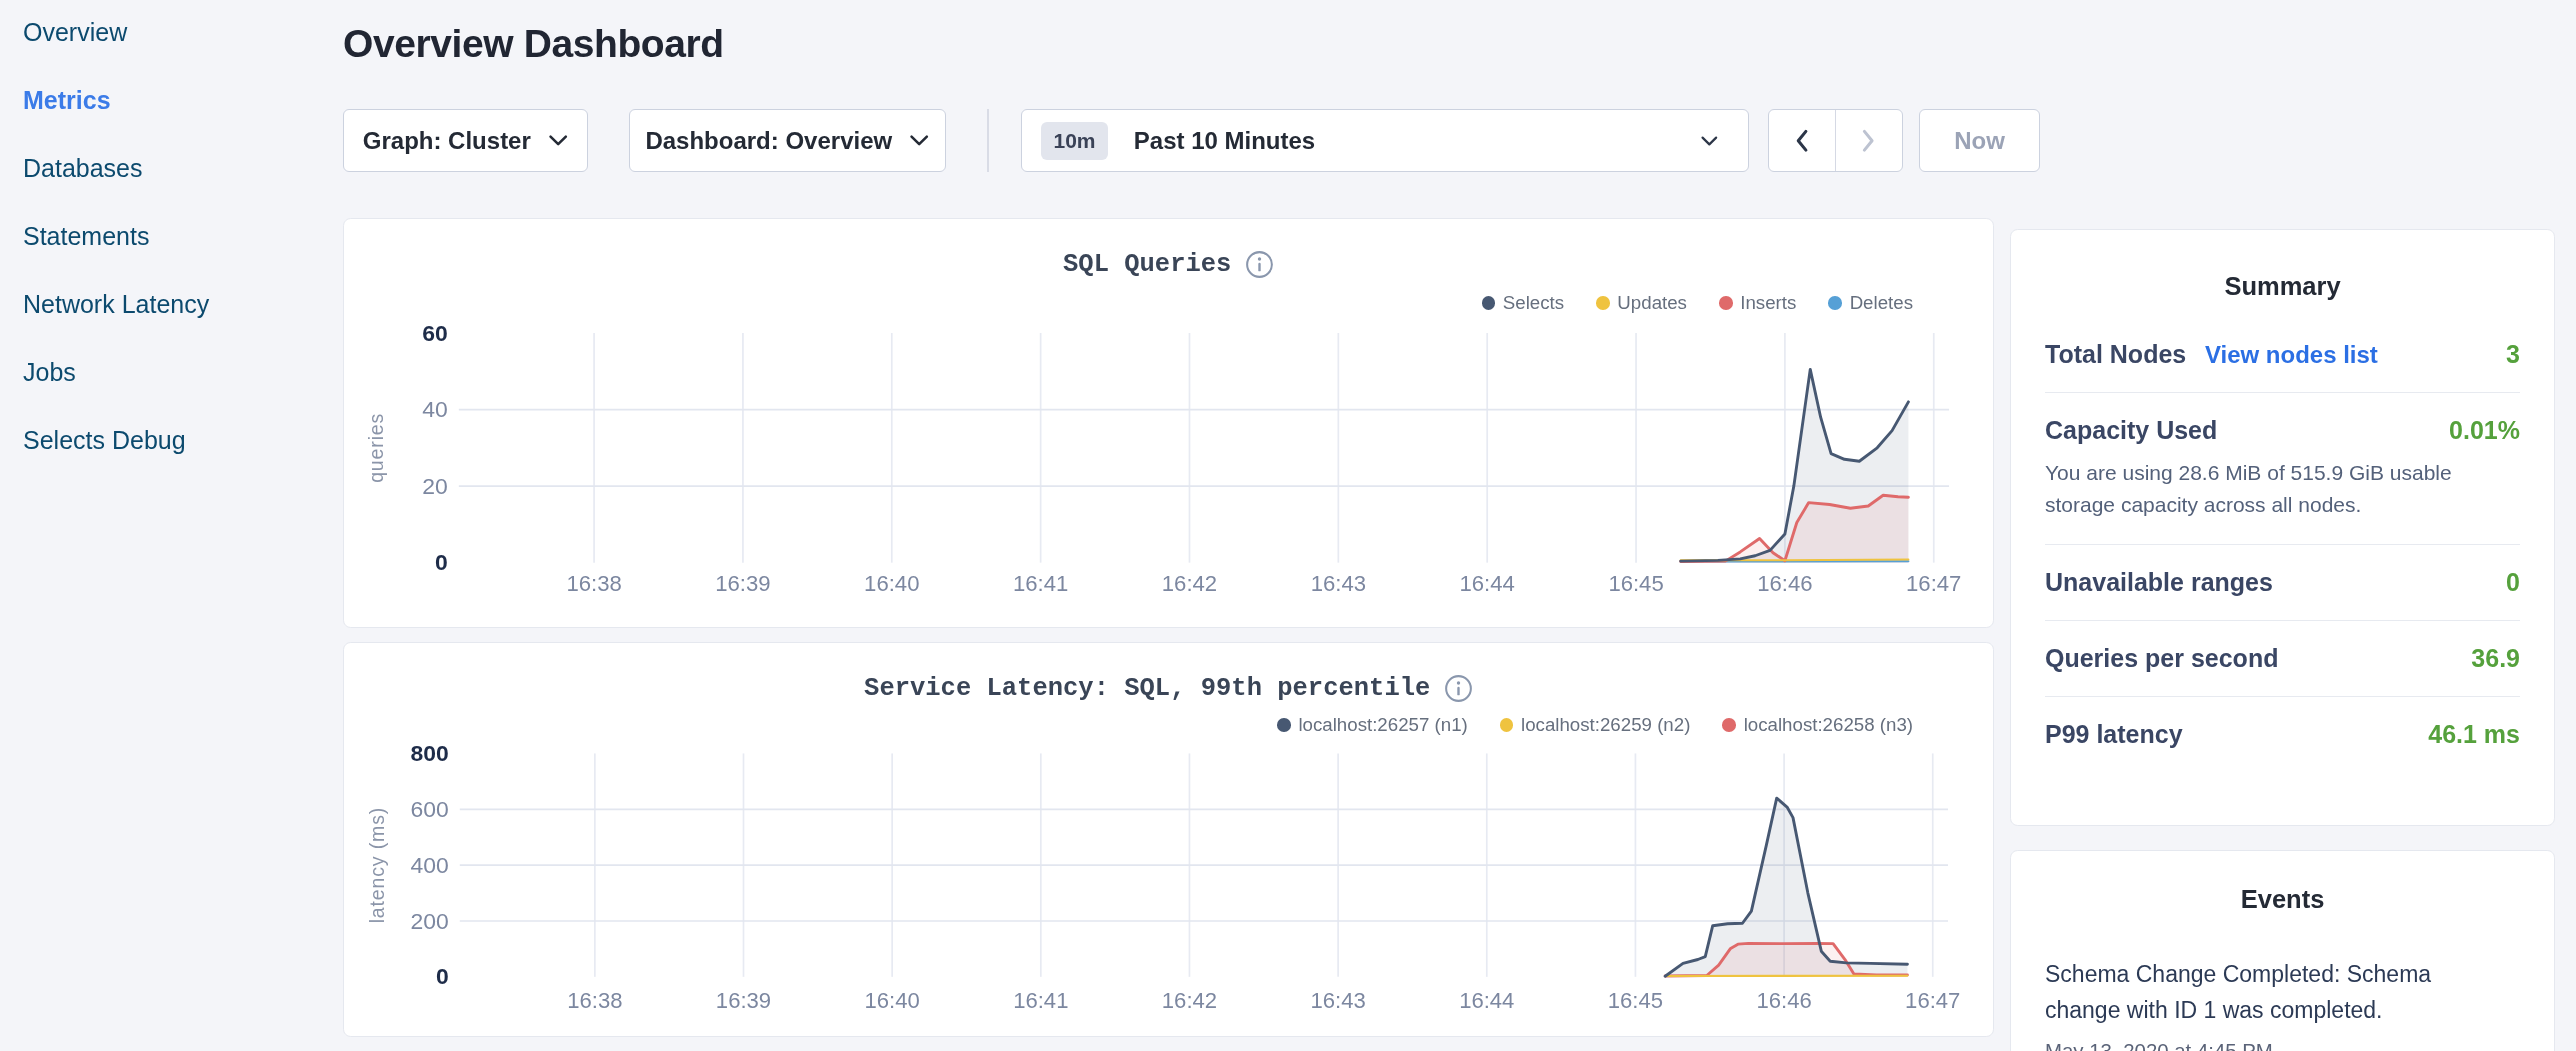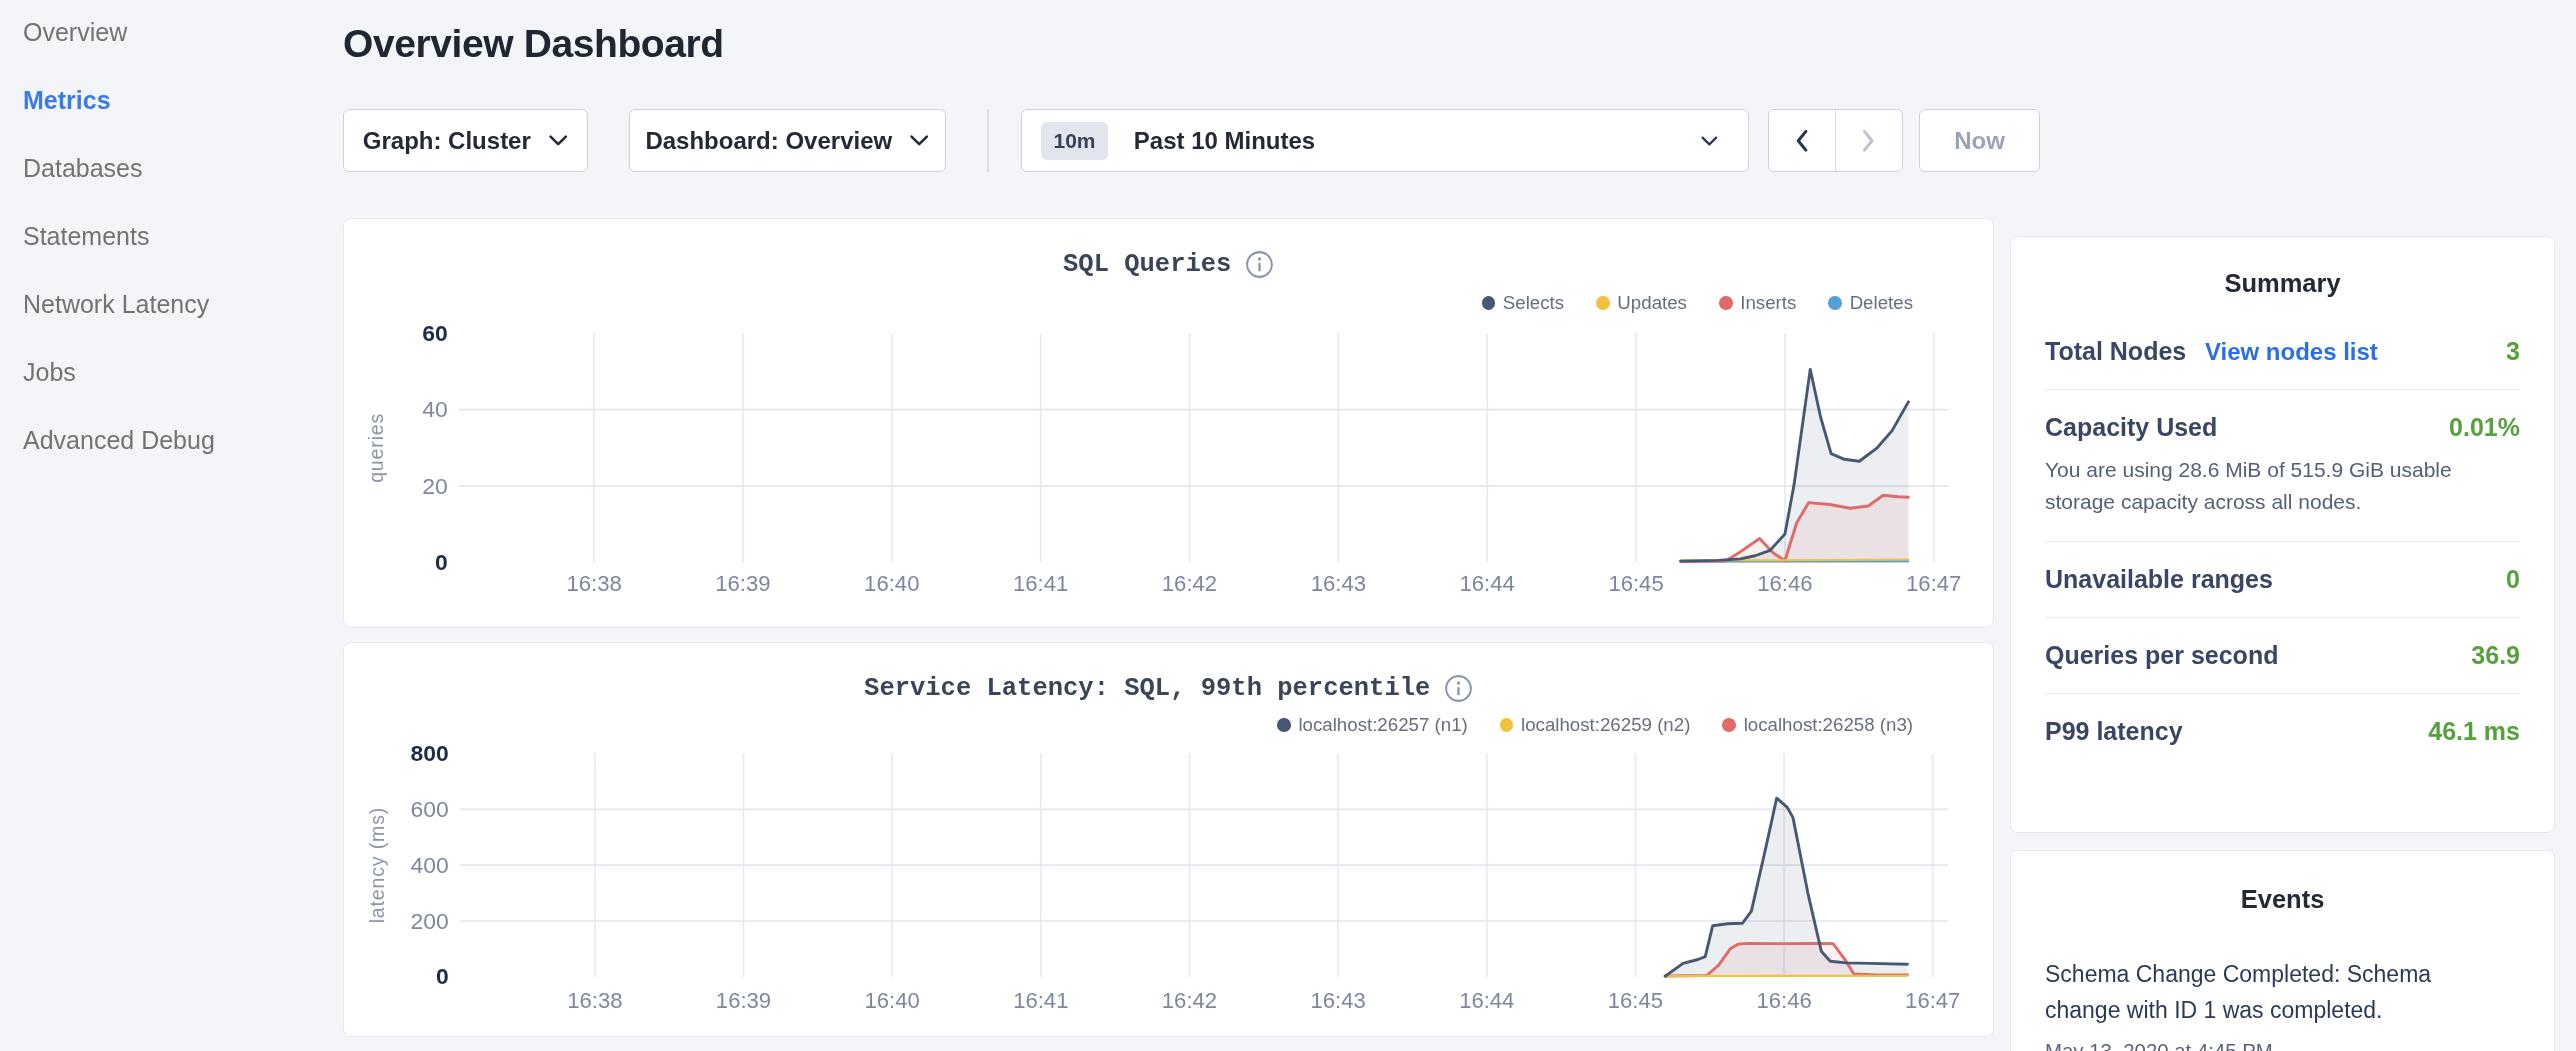--- a/index.html
+++ b/index.html
@@ -8,21 +8,21 @@
     background:#f4f5f9;
     font-family:"Liberation Sans", sans-serif;
     color:#242a35;
     position:relative;
   }
   #app{position:absolute;inset:0;}
 
   
   .sidebar-item{
     position:absolute;left:23px;height:34px;line-height:34px;
-    font-size:25px;color:#737373;cursor:pointer;white-space:nowrap;
+    font-size:25px;color:#0c4a6e;cursor:pointer;white-space:nowrap;
   }
   .sidebar-item.active{color:#3b7be8;font-weight:bold;}
   .sidebar-item:nth-of-type(1){top:14.5px;}
   .sidebar-item:nth-of-type(2){top:83px;}
   .sidebar-item:nth-of-type(3){top:151px;}
   .sidebar-item:nth-of-type(4){top:219px;}
   .sidebar-item:nth-of-type(5){top:287px;}
   .sidebar-item:nth-of-type(6){top:355px;}
   .sidebar-item:nth-of-type(7){top:423px;}
 
@@ -69,21 +69,21 @@
     position:absolute;right:80px;display:flex;align-items:center;gap:32px;
     font-size:18.7px;color:#666f7e;
   }
   #legend-0{top:73px;}
   #legend-1{top:71px;}
   .lg-item{display:inline-flex;align-items:center;gap:7.7px;}
   .lg-dot{width:13.6px;height:13.6px;border-radius:50%;display:inline-block;}
   .chart-svg{position:absolute;left:0;top:0;}
 
   
-  #summary-card{left:2010px;top:236px;width:545px;height:597px;padding:32px 34px 0 34px;}
+  #summary-card{left:2010px;top:229px;width:545px;height:597px;padding:42px 34px 0 34px;}
   #events-card{left:2010px;top:850px;width:545px;height:357px;padding:34px 34px 0 34px;}
   .panel-title{text-align:center;font-size:25.5px;font-weight:bold;color:#242a35;}
   #summary-card .panel-title{margin-bottom:39px;}
   #events-card .panel-title{margin-bottom:43px;}
   .srow{display:flex;justify-content:space-between;align-items:flex-end;}
   .srow-left{display:flex;align-items:baseline;gap:18.7px;}
   .slabel{font-size:25px;font-weight:bold;color:#3a4664;}
   .svalue{font-size:25px;font-weight:bold;color:#55a13c;}
   .slink{font-size:24px;font-weight:bold;color:#2b6fe4;text-decoration:none;cursor:pointer;}
   .sdesc{font-size:21px;color:#54617a;line-height:1.52;margin-top:12px;max-width:468px;}
@@ -98,21 +98,21 @@
 
 <div id="app">
 
   <nav>
     <div class="sidebar-item">Overview</div>
     <div class="sidebar-item active">Metrics</div>
     <div class="sidebar-item">Databases</div>
     <div class="sidebar-item">Statements</div>
     <div class="sidebar-item">Network Latency</div>
     <div class="sidebar-item">Jobs</div>
-    <div class="sidebar-item">Advanced Debug</div>
+    <div class="sidebar-item">Selects Debug</div>
   </nav>
 
   <h1 class="page-title">Overview Dashboard</h1>
 
   <div class="ctrl dd-dashboard">
     <span>Dashboard: Overview</span>
     <span class="icon">
       <svg width="20.4" height="12.8" viewBox="0 0 24 15">
           <path d="M3 3 L12 12 L21 3" fill="none" stroke="#242a35" stroke-width="3" stroke-linecap="round" stroke-linejoin="round"></path>
         </svg>

